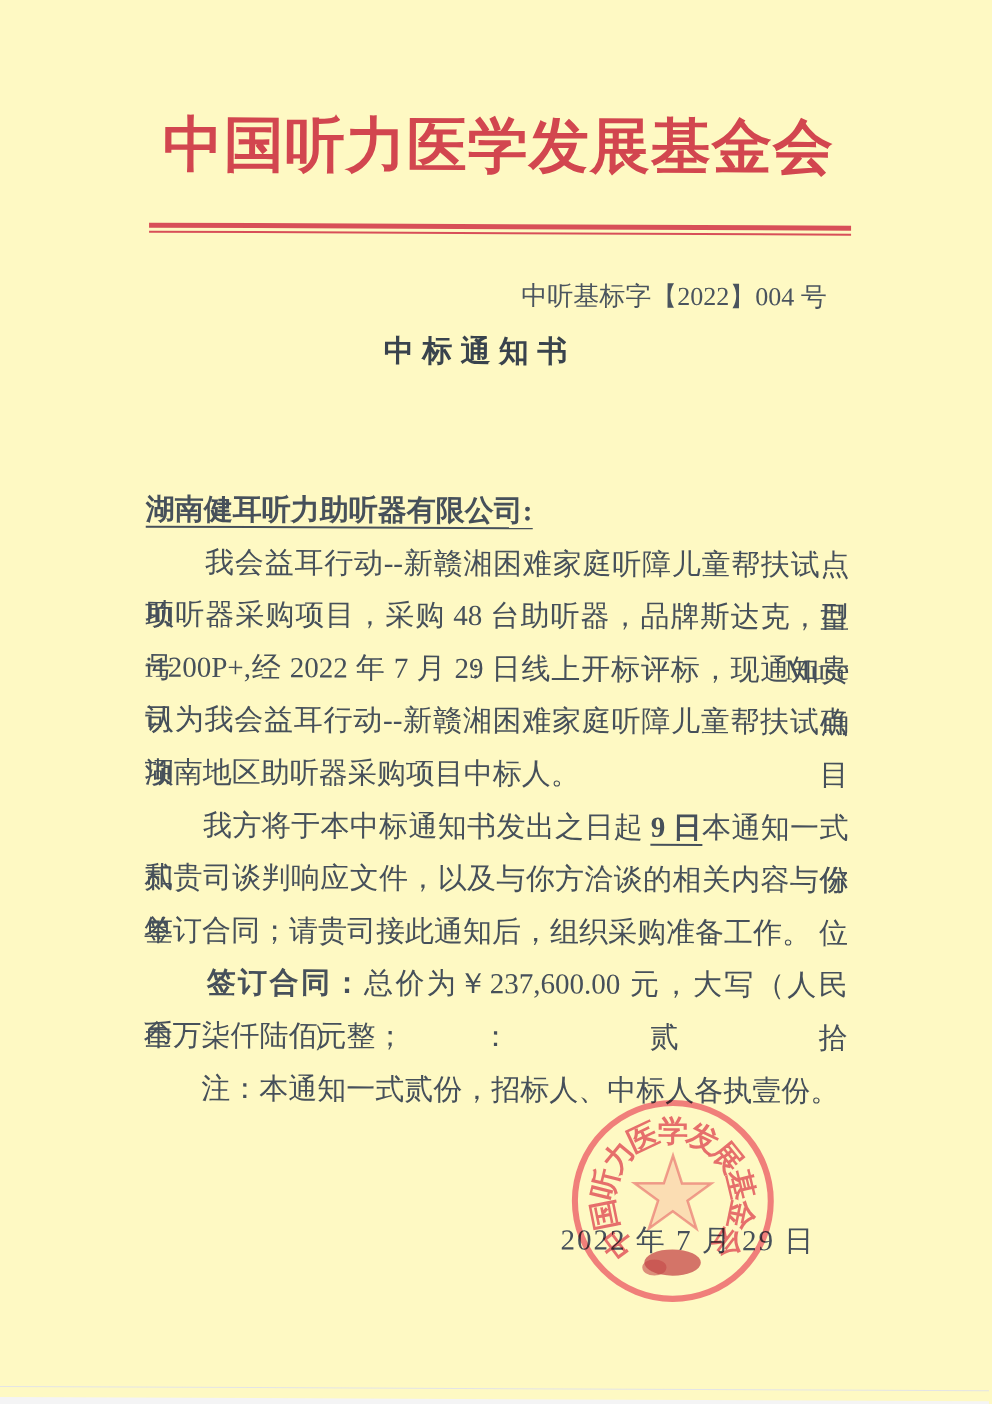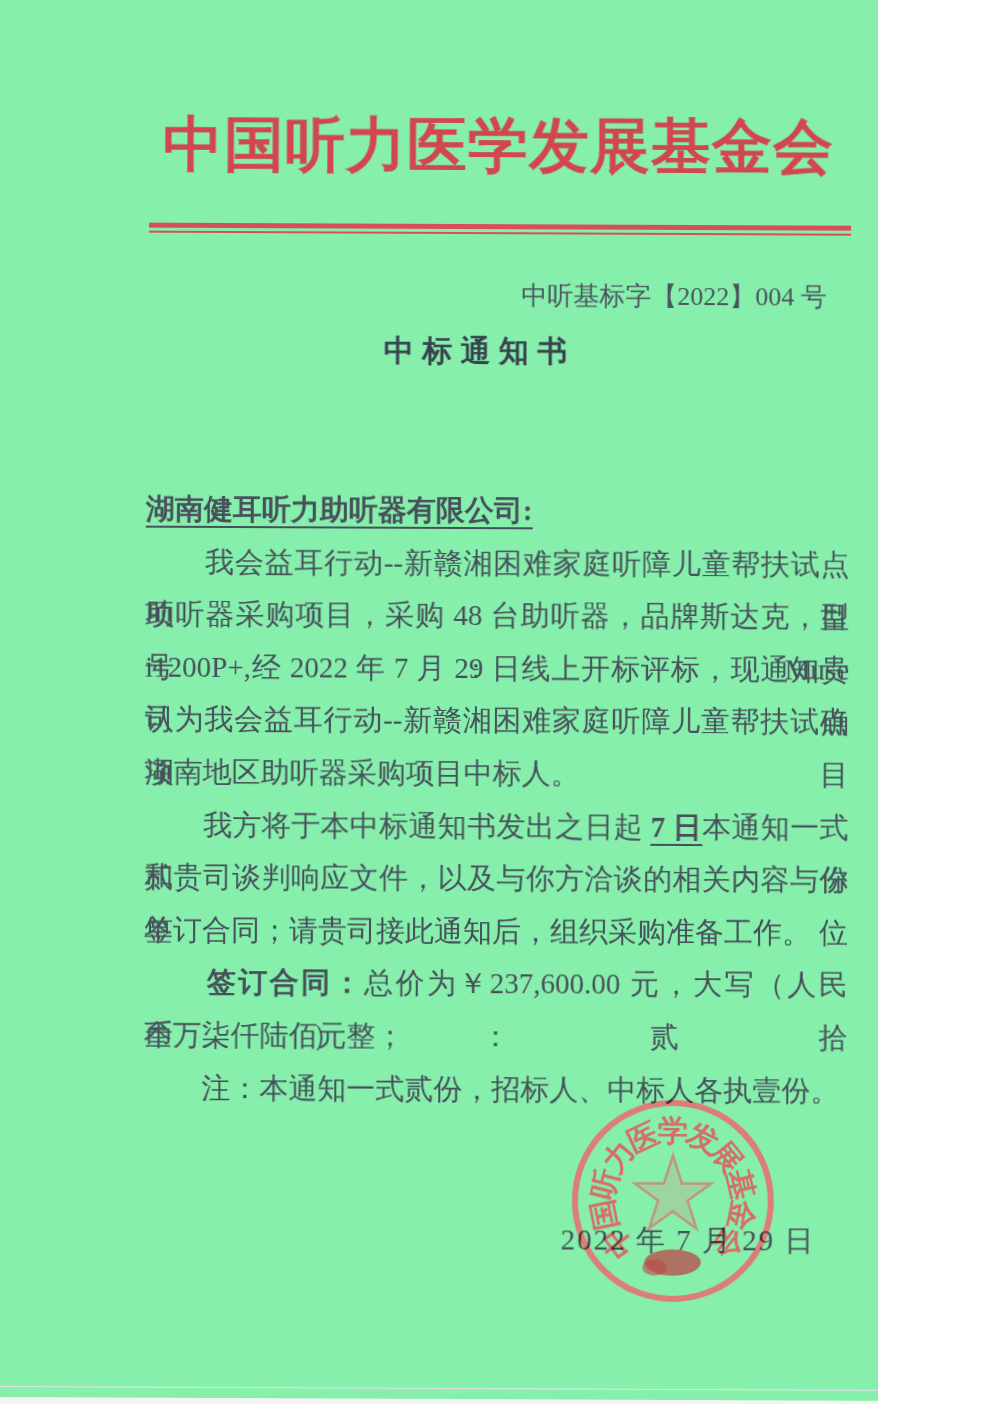--- a/index.html
+++ b/index.html
@@ -1,17 +1,17 @@
 <!DOCTYPE html>
 <html><head>
 <meta charset="utf-8">
 <style>
   html,body{margin:0;padding:0;background:#ffffff;}
   .page{
-    position:relative;width:878px;height:1404px;background:#86efac;overflow:hidden;
+    position:relative;width:992px;height:1404px;background:#fef9c3;overflow:hidden;
     font-family:"Liberation Serif","DejaVu Serif",serif;color:#46505a;
   }
   .tilt{position:absolute;inset:0;transform:rotate(0.25deg);transform-origin:left center;}
   .org-name{
     position:absolute;top:104px;left:0;width:992px;text-align:center;
     font-size:60px;font-weight:bold;color:#d2464f;letter-spacing:1px;
     font-family:"Liberation Serif","DejaVu Serif",serif;white-space:nowrap;
   }
   .sep{position:absolute;top:222px;left:147px;width:702px;}
   .sep .thick{height:5px;background:#d84f58;}
@@ -58,21 +58,21 @@
 
     <div class="notice-title">中 标 通 知 书</div>
 
     <div class="letter-body">
         <div class="line"><span class="b u">湖南健耳听力助听器有限公司:</span></div>
         <div class="line j"><span>　　我会益耳行动--新赣湘困难家庭听障儿童帮扶试点项目</span></div>
         <div class="line j"><span>助听器采购项目，采购 48 台助听器，品牌斯达克，型号: Muse</span></div>
         <div class="line j"><span>i1200P+,经 2022 年 7 月 29 日线上开标评标，现通知贵司确</span></div>
         <div class="line j"><span>认为我会益耳行动--新赣湘困难家庭听障儿童帮扶试点项目</span></div>
         <div class="line"><span>湖南地区助听器采购项目中标人。</span></div>
-        <div class="line j"><span>　　我方将于本中标通知书发出之日起 </span><span class="b u">7 日</span><span>本通知一式贰份</span></div>
+        <div class="line j"><span>　　我方将于本中标通知书发出之日起 </span><span class="b u">9 日</span><span>本通知一式贰份</span></div>
         <div class="line j"><span>和贵司谈判响应文件，以及与你方洽谈的相关内容与你单位</span></div>
         <div class="line"><span>签订合同；请贵司接此通知后，组织采购准备工作。</span></div>
         <div class="line j"><span>　　</span><span class="b">签订合同：</span><span>总价为￥237,600.00 元，大写（人民币）：贰拾</span></div>
         <div class="line"><span>叁万柒仟陆佰元整；</span></div>
         <div class="line"><span>　　注：本通知一式贰份，招标人、中标人各执壹份。</span></div>
       </div>
 
     <div class="sig-date">2022 年 7 月 29 日</div>
 
     <div class="seal">

